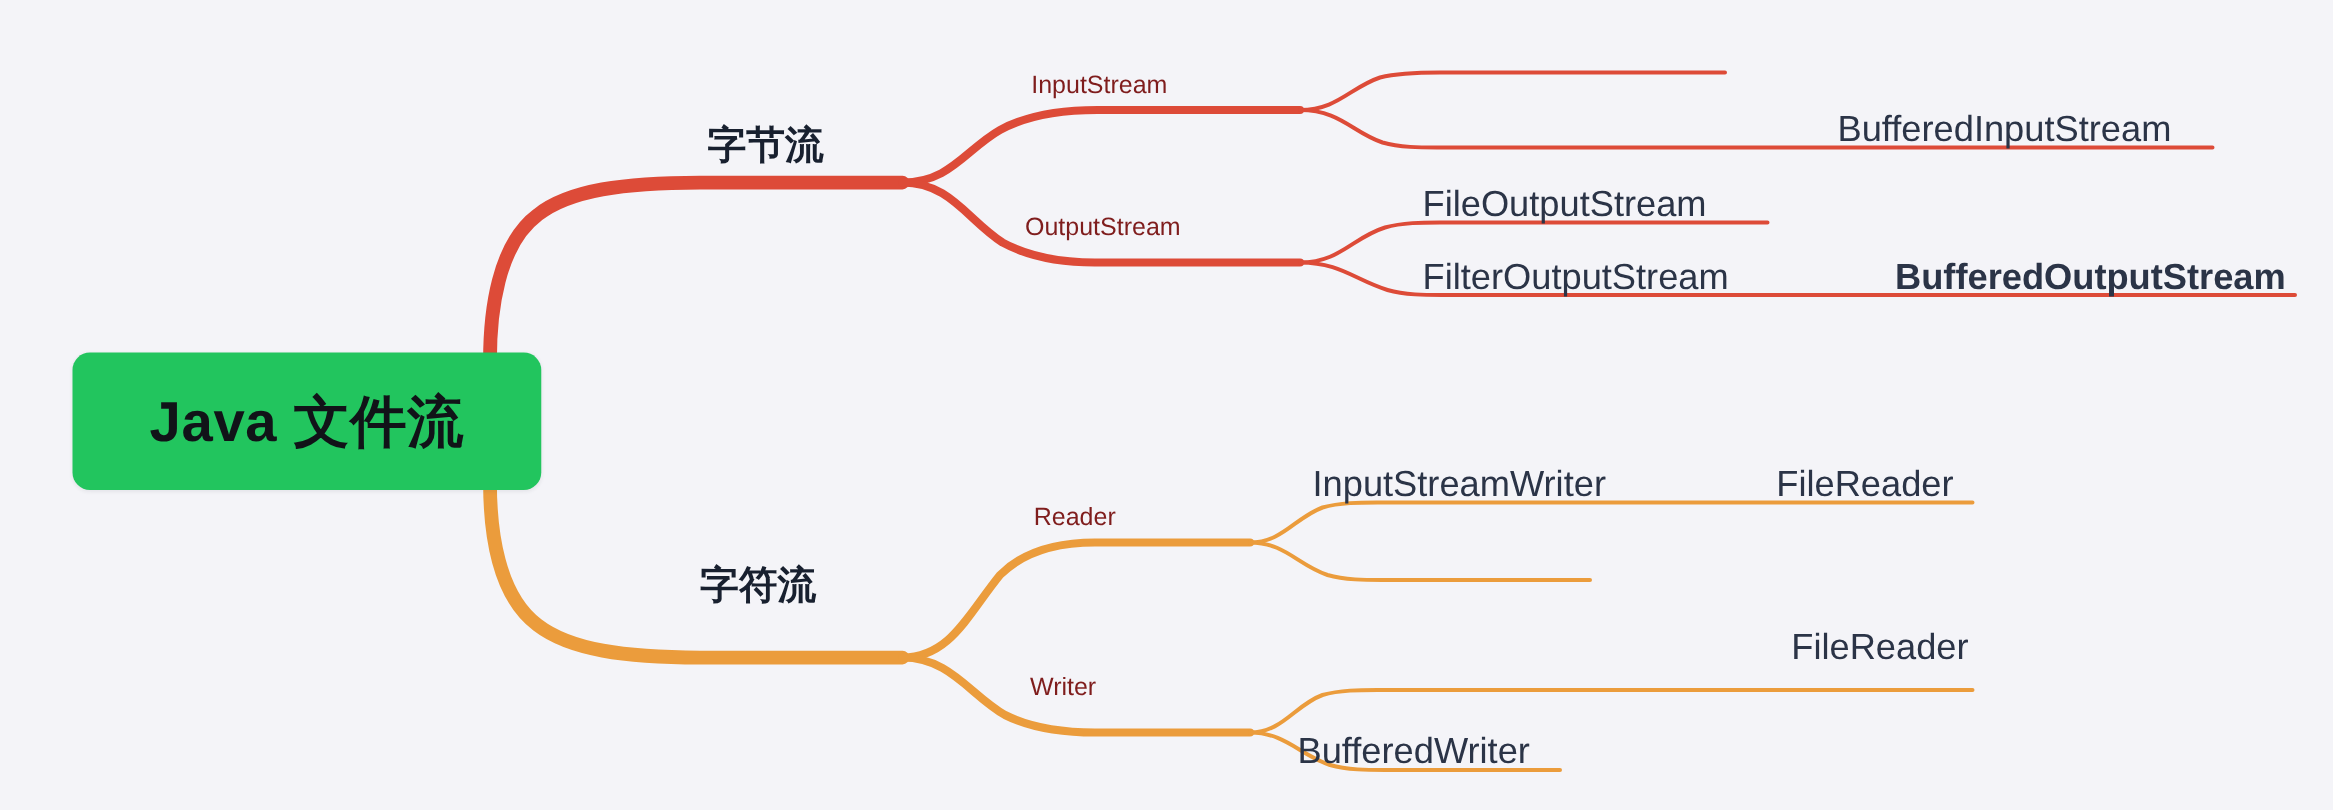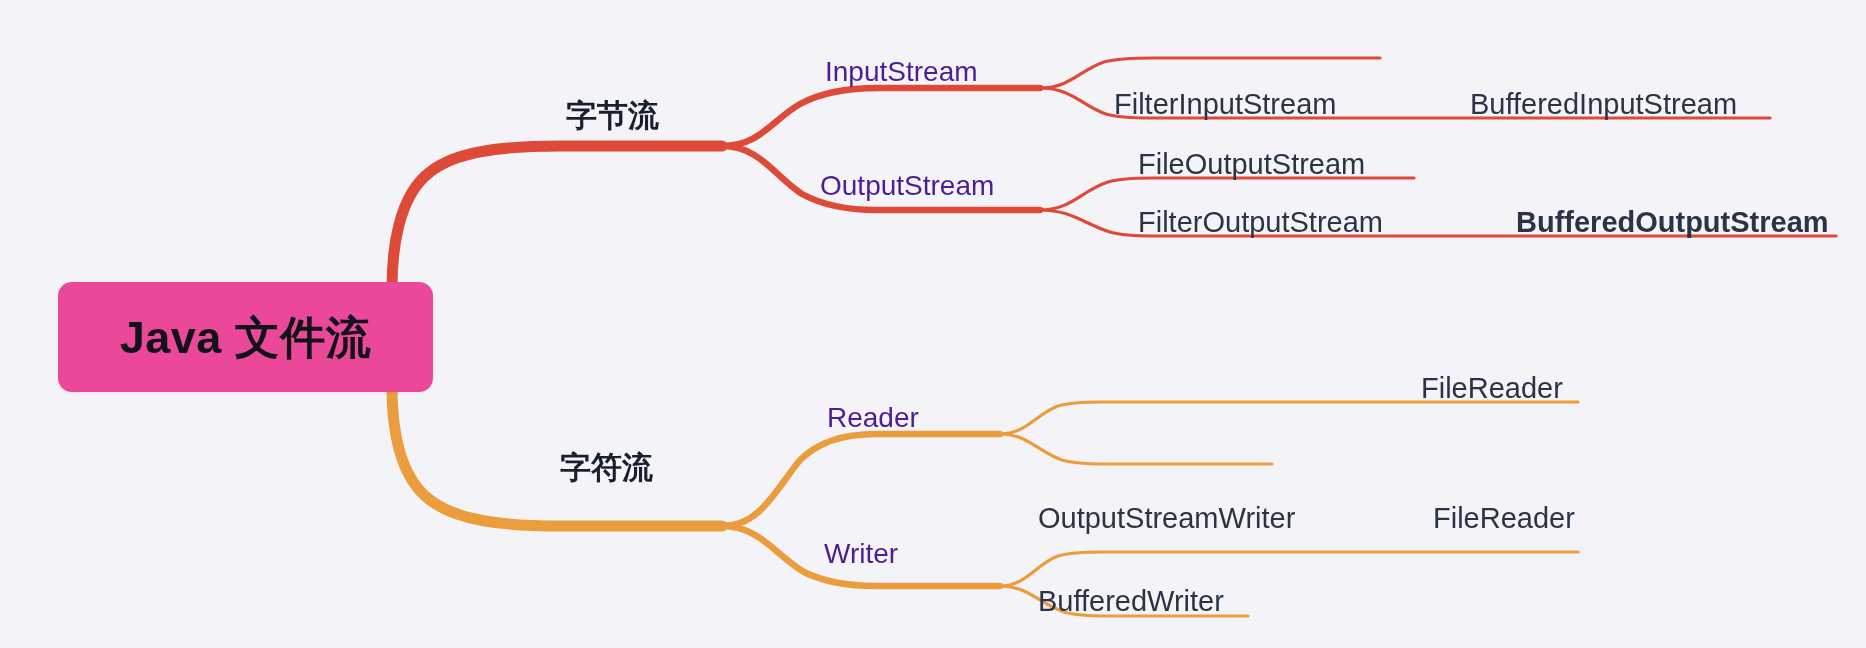--- a/index.html
+++ b/index.html
@@ -22,38 +22,38 @@
   }
   .node{
     position:absolute;
     white-space:nowrap;
     color:#253047;
     line-height:1;
   }
   .root-node{
     left:58px;top:282px;
     width:375px;height:110px;
-    background:#ec4899;
+    background:#22c55e;
     border-radius:14px;
     box-shadow:0 1px 3px rgba(40,45,60,0.07);
     display:flex;align-items:center;justify-content:center;
     font-size:45px;
     font-weight:700;
     color:#111318;
     letter-spacing:0.5px;
   }
   .branch-label{
     font-size:31px;
     font-weight:700;
     color:#18202f;
   }
   .mid-label{
-    font-size:28px;
+    font-size:20px;
     font-weight:400;
-    color:#4c1d95;
+    color:#7f1d1d;
   }
   .leaf-label{
     font-size:29px;
     font-weight:400;
     color:#2b3447;
   }
 </style>
 </head>
 <body>
 
@@ -92,39 +92,38 @@
 
   <div class="node root-node">Java 文件流</div>
 
   <div class="node branch-label" style="left:566px;top:100px;">字节流</div>
 
   <div class="node mid-label" style="left:825px;top:58px;">InputStream</div>
 
   <div class="node mid-label" style="left:820px;top:172px;">OutputStream</div>
 
 
-  <div class="node leaf-label" style="left:1114px;top:90px;">FilterInputStream</div>
 
   <div class="node leaf-label" style="left:1470px;top:90px;">BufferedInputStream</div>
 
   <div class="node leaf-label" style="left:1138px;top:150px;">FileOutputStream</div>
 
   <div class="node leaf-label" style="left:1138px;top:208px;">FilterOutputStream</div>
 
   <div class="node leaf-label" style="left:1516px;top:208px;font-weight:bold;">BufferedOutputStream</div>
 
   <div class="node branch-label" style="left:560px;top:452px;">字符流</div>
 
   <div class="node mid-label" style="left:827px;top:404px;">Reader</div>
 
   <div class="node mid-label" style="left:824px;top:540px;">Writer</div>
 
+  <div class="node leaf-label" style="left:1050px;top:374px;">InputStreamWriter</div>
 
   <div class="node leaf-label" style="left:1421px;top:374px;">FileReader</div>
 
 
-  <div class="node leaf-label" style="left:1038px;top:504px;">OutputStreamWriter</div>
 
   <div class="node leaf-label" style="left:1433px;top:504px;">FileReader</div>
 
   <div class="node leaf-label" style="left:1038px;top:564px;margin-top:23px;">BufferedWriter</div>
 
 </div>
 
 </body></html>

